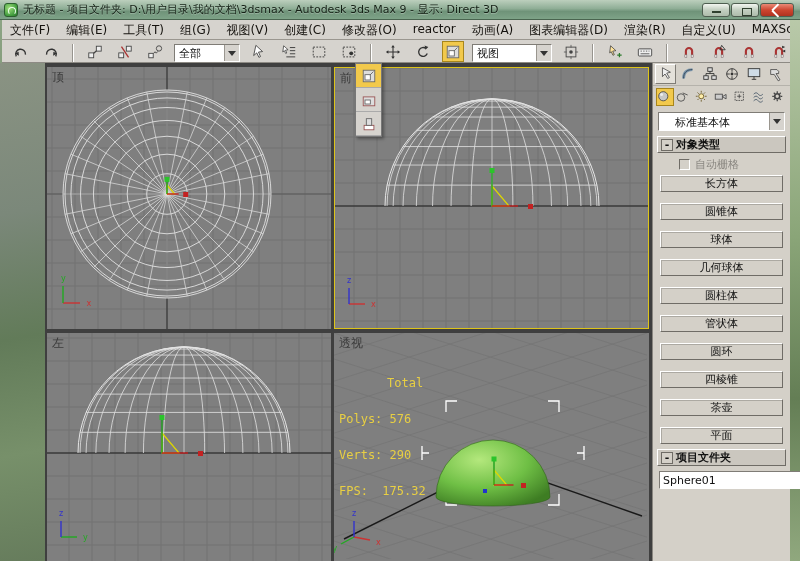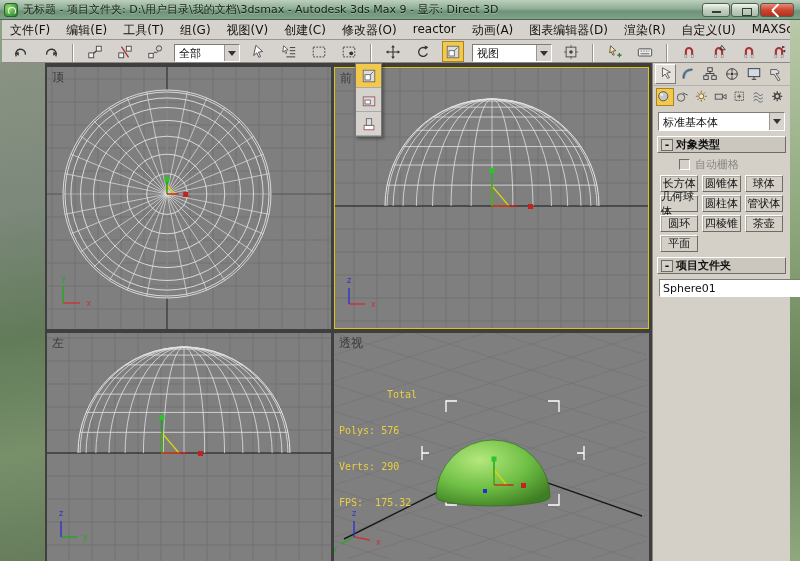--- a/index.html
+++ b/index.html
@@ -49,42 +49,42 @@
   .right-strip{position:absolute;left:790px;top:20px;width:10px;height:541px;
                background:linear-gradient(#b9c9a9,#8aa578 40%,#647e55 70%,#90a87e)}
   .vp-wrap{position:absolute;left:45px;top:63px;width:607px;height:498px;background:#3f3f3f}
   .vp{position:absolute;background:#7f7f7f;overflow:hidden}
   .vp-tl{left:2px;top:4px;width:284px;height:262px}
   .vp-tr{left:289px;top:4px;width:315px;height:262px;border:1px solid #ddc41a}
   .vp-bl{left:2px;top:270px;width:284px;height:228px}
   .vp-br{left:289px;top:270px;width:315px;height:228px}
   .vp svg{position:absolute;left:0;top:0}
   .vp-label{position:absolute;left:5px;top:2px;font-size:12px;color:#3b3b3b;z-index:5}
-  .persp-stats{position:absolute;left:5px;top:32px;font-family:"DejaVu Sans Mono","Liberation Mono",monospace;
-               font-size:10px;line-height:12px;z-index:5;white-space:pre}
+  .persp-stats{position:absolute;left:5px;top:20px;font-family:"DejaVu Sans Mono","Liberation Mono",monospace;
+               font-size:12px;line-height:12px;z-index:5;white-space:pre}
   .stat-total{padding-left:48px}
   .stat-fps{}
   
   .cmdpanel{position:absolute;left:652px;top:63px;width:138px;height:498px;background:#d4d0c8;border-left:1px solid #8a8781;font-size:11px;color:#111}
   .cp-tabs{display:flex;align-items:center;height:23px;padding:1px 2px;border-bottom:1px solid #b5b2ab;gap:1px}
   .cp-tab{width:21px;height:20px;display:flex;align-items:center;justify-content:center}
   .cp-tab-active{background:#e4e1da;border:1px solid;border-color:#fff #7f7c76 #7f7c76 #fff}
   .cp-subcats{display:flex;align-items:center;height:22px;padding:1px 3px;gap:1px}
   .cp-sub{width:18px;height:18px;display:flex;align-items:center;justify-content:center}
   .cp-sub-active{background:#f2c94c;border:1px solid #a8861c}
   .cp-dd{margin:4px 5px 2px;height:19px;display:flex;background:#fff;border:1px solid;border-color:#7f7c76 #fff #fff #7f7c76}
-  .cp-dd .dd-text{flex:1;padding:2px 4px;white-space:nowrap;overflow:hidden}
+  .cp-dd .dd-text{flex:1;padding:2px 16px;white-space:nowrap;overflow:hidden}
   .rollout-hdr{margin:5px 4px 0;height:17px;display:flex;align-items:center;
                border:1px solid;border-color:#fff #6f6c66 #6f6c66 #fff;background:#cbc7bf;font-weight:bold}
   .collapse-box{width:12px;height:12px;margin:0 3px;border:1px solid #6f6c66;background:#d4d0c8;
                 display:flex;align-items:center;justify-content:center;font-weight:bold;font-size:11px;line-height:10px}
   .rollout-title{flex:1;text-align:left;margin-right:18px}
   .autogrid-row{display:flex;align-items:center;margin:4px 0 2px 26px;color:#8a8781}
   .checkbox{width:11px;height:11px;margin-right:5px;background:#d4d0c8;border:1px solid;border-color:#6f6c66 #fff #fff #6f6c66}
-  .objgrid{display:grid;grid-template-columns:1fr 1fr 1fr;gap:3px 4px;margin:3px 7px}
+  .objgrid{display:grid;grid-template-columns:1fr;gap:11px 4px;margin:3px 7px}
   .objbtn{height:17px;display:flex;align-items:center;justify-content:center;background:#d4d0c8;
           border:1px solid;border-color:#fff #6f6c66 #6f6c66 #fff;box-shadow:1px 1px 0 #aca9a2 inset;font-size:11px}
   .name-row{display:flex;margin:5px 6px;gap:3px}
   .name-input{flex:1;height:18px;border:1px solid;border-color:#7f7c76 #fff #fff #7f7c76;background:#fff;
               font-family:inherit;font-size:11px;padding:0 3px;color:#111}
 </style>
 </head>
 <body>
 
 <div class="titlebar">

